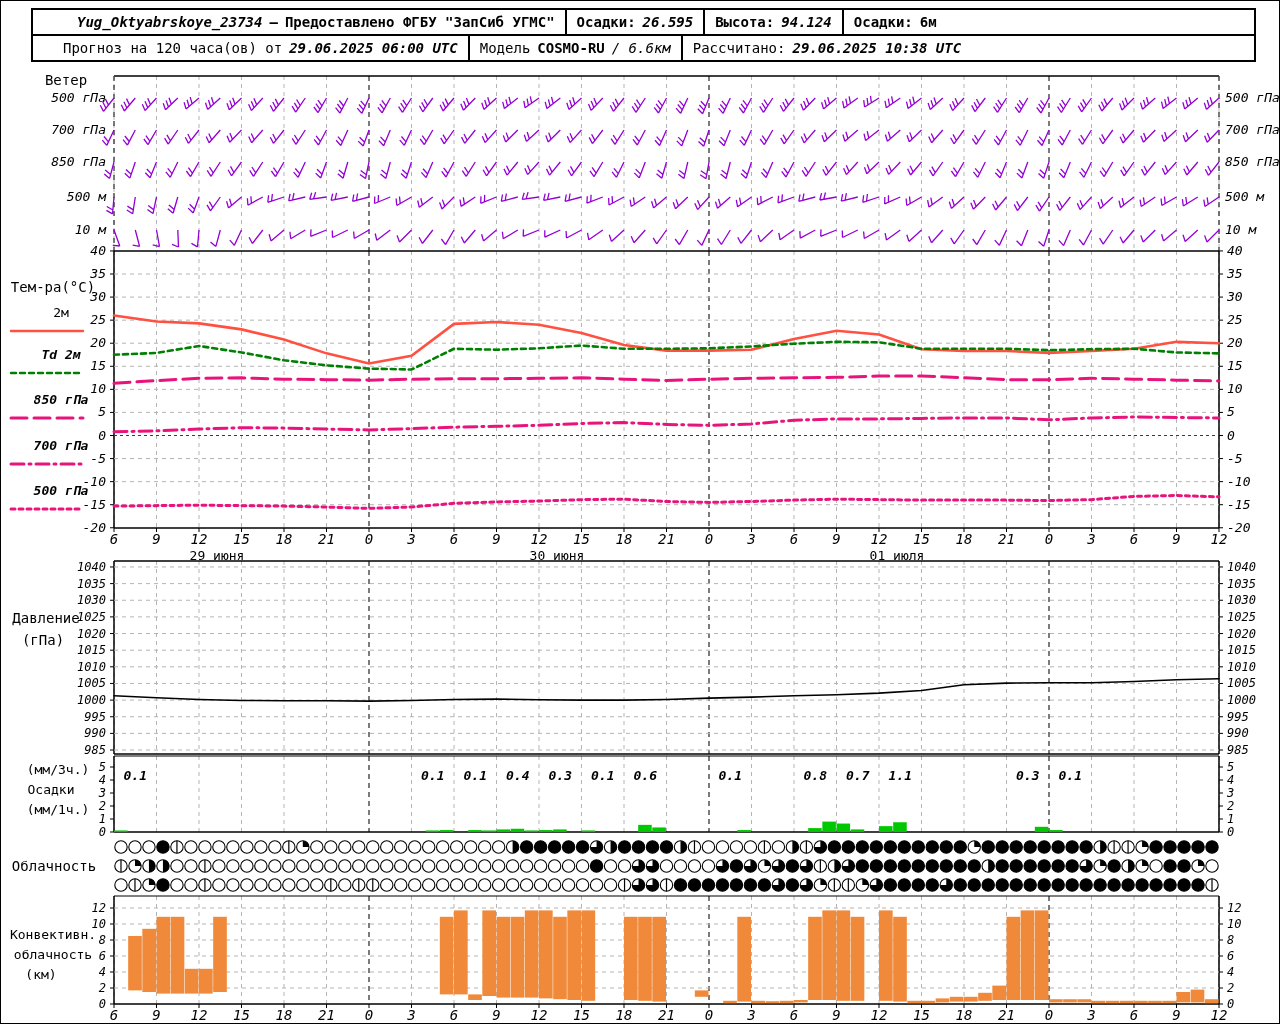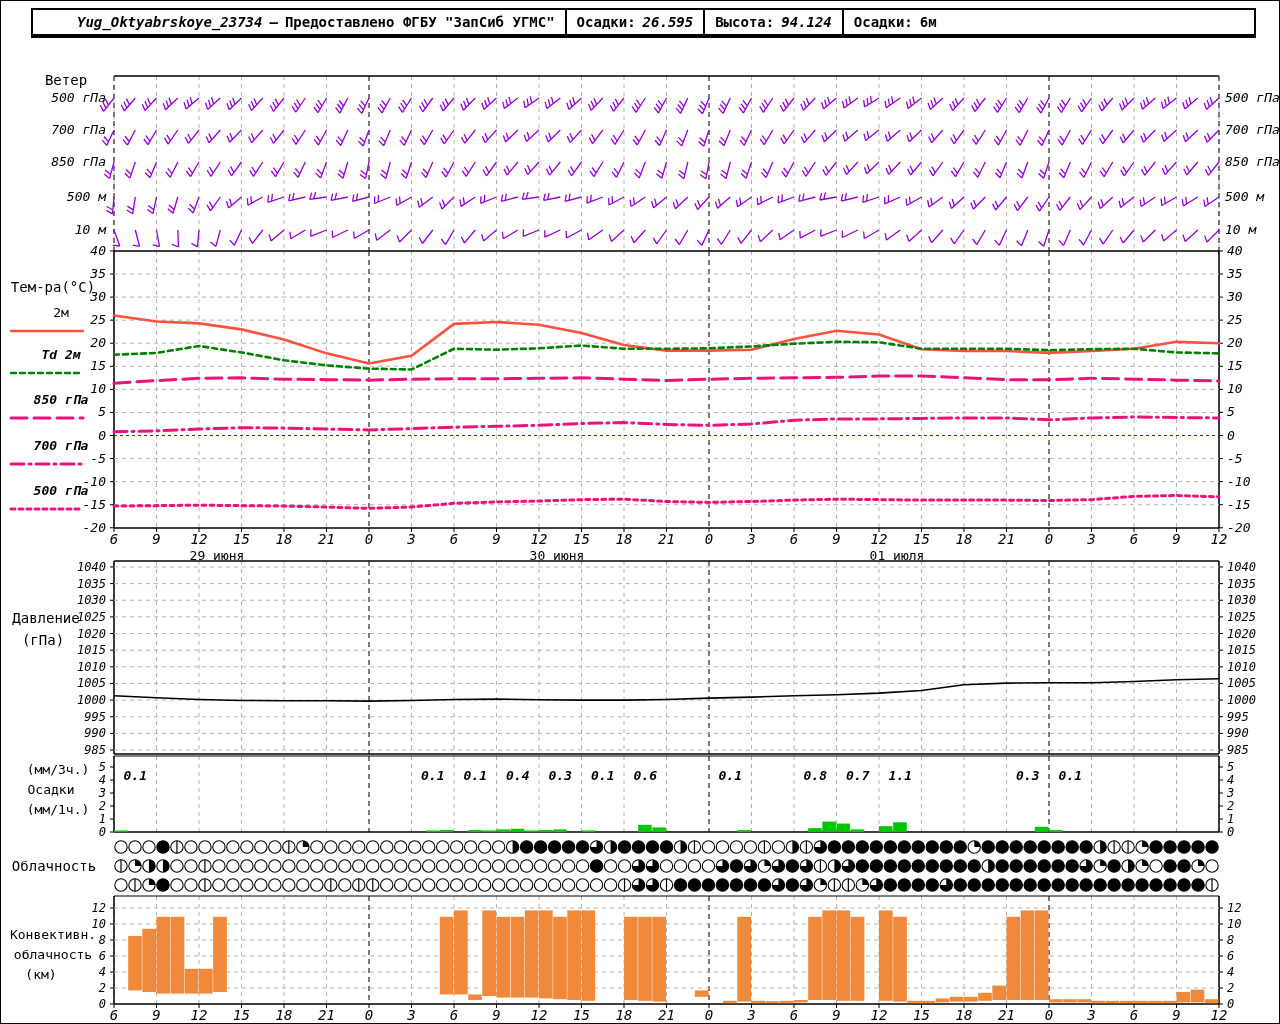--- a/index.html
+++ b/index.html
@@ -28,20 +28,32 @@
       <span>Предоставлено ФГБУ "ЗапСиб УГМС"</span>
       <span class="sep"></span>
       <span class="sp">Осадки:</span>
       <span class="it">26.595</span>
       <span class="sep"></span>
       <span class="sp">Высота:</span>
       <span class="it">94.124</span>
       <span class="sep"></span>
       <span class="sp">Осадки:</span>
       <span>6м</span>
+    </div>
+    <div class="hrow">
+      <span class="pad2"></span>
+      <span class="sp" style="font-weight:normal">Прогноз на 120 часа(ов) от</span>
+      <span class="it">29.06.2025 06:00 UTC</span>
+      <span class="sep"></span>
+      <span class="sp" style="font-weight:normal">Модель</span>
+      <span class="sp">COSMO-RU</span>
+      <span class="it" style="font-weight:normal">/ 6.6км</span>
+      <span class="sep"></span>
+      <span class="sp" style="font-weight:normal">Рассчитано:</span>
+      <span class="it">29.06.2025 10:38 UTC</span>
     </div>
   </div>
   <svg id="chart" width="1280" height="1024" viewBox="0 0 1280 1024" xmlns="http://www.w3.org/2000/svg">
       <g>
         <line x1="113" y1="75" x2="113" y2="250" stroke="#B4B4B4" stroke-width="1" stroke-dasharray="4 4"></line>
         <line x1="113" y1="250" x2="113" y2="527" stroke="#B4B4B4" stroke-width="1" stroke-dasharray="4 4"></line>
         <line x1="113" y1="560" x2="113" y2="753" stroke="#B4B4B4" stroke-width="1" stroke-dasharray="4 4"></line>
         <line x1="113" y1="755" x2="113" y2="831" stroke="#B4B4B4" stroke-width="1" stroke-dasharray="4 4"></line>
         <line x1="113" y1="895" x2="113" y2="1003" stroke="#B4B4B4" stroke-width="1" stroke-dasharray="4 4"></line>
         <line x1="155.5" y1="75" x2="155.5" y2="250" stroke="#B4B4B4" stroke-width="1" stroke-dasharray="4 4"></line>

